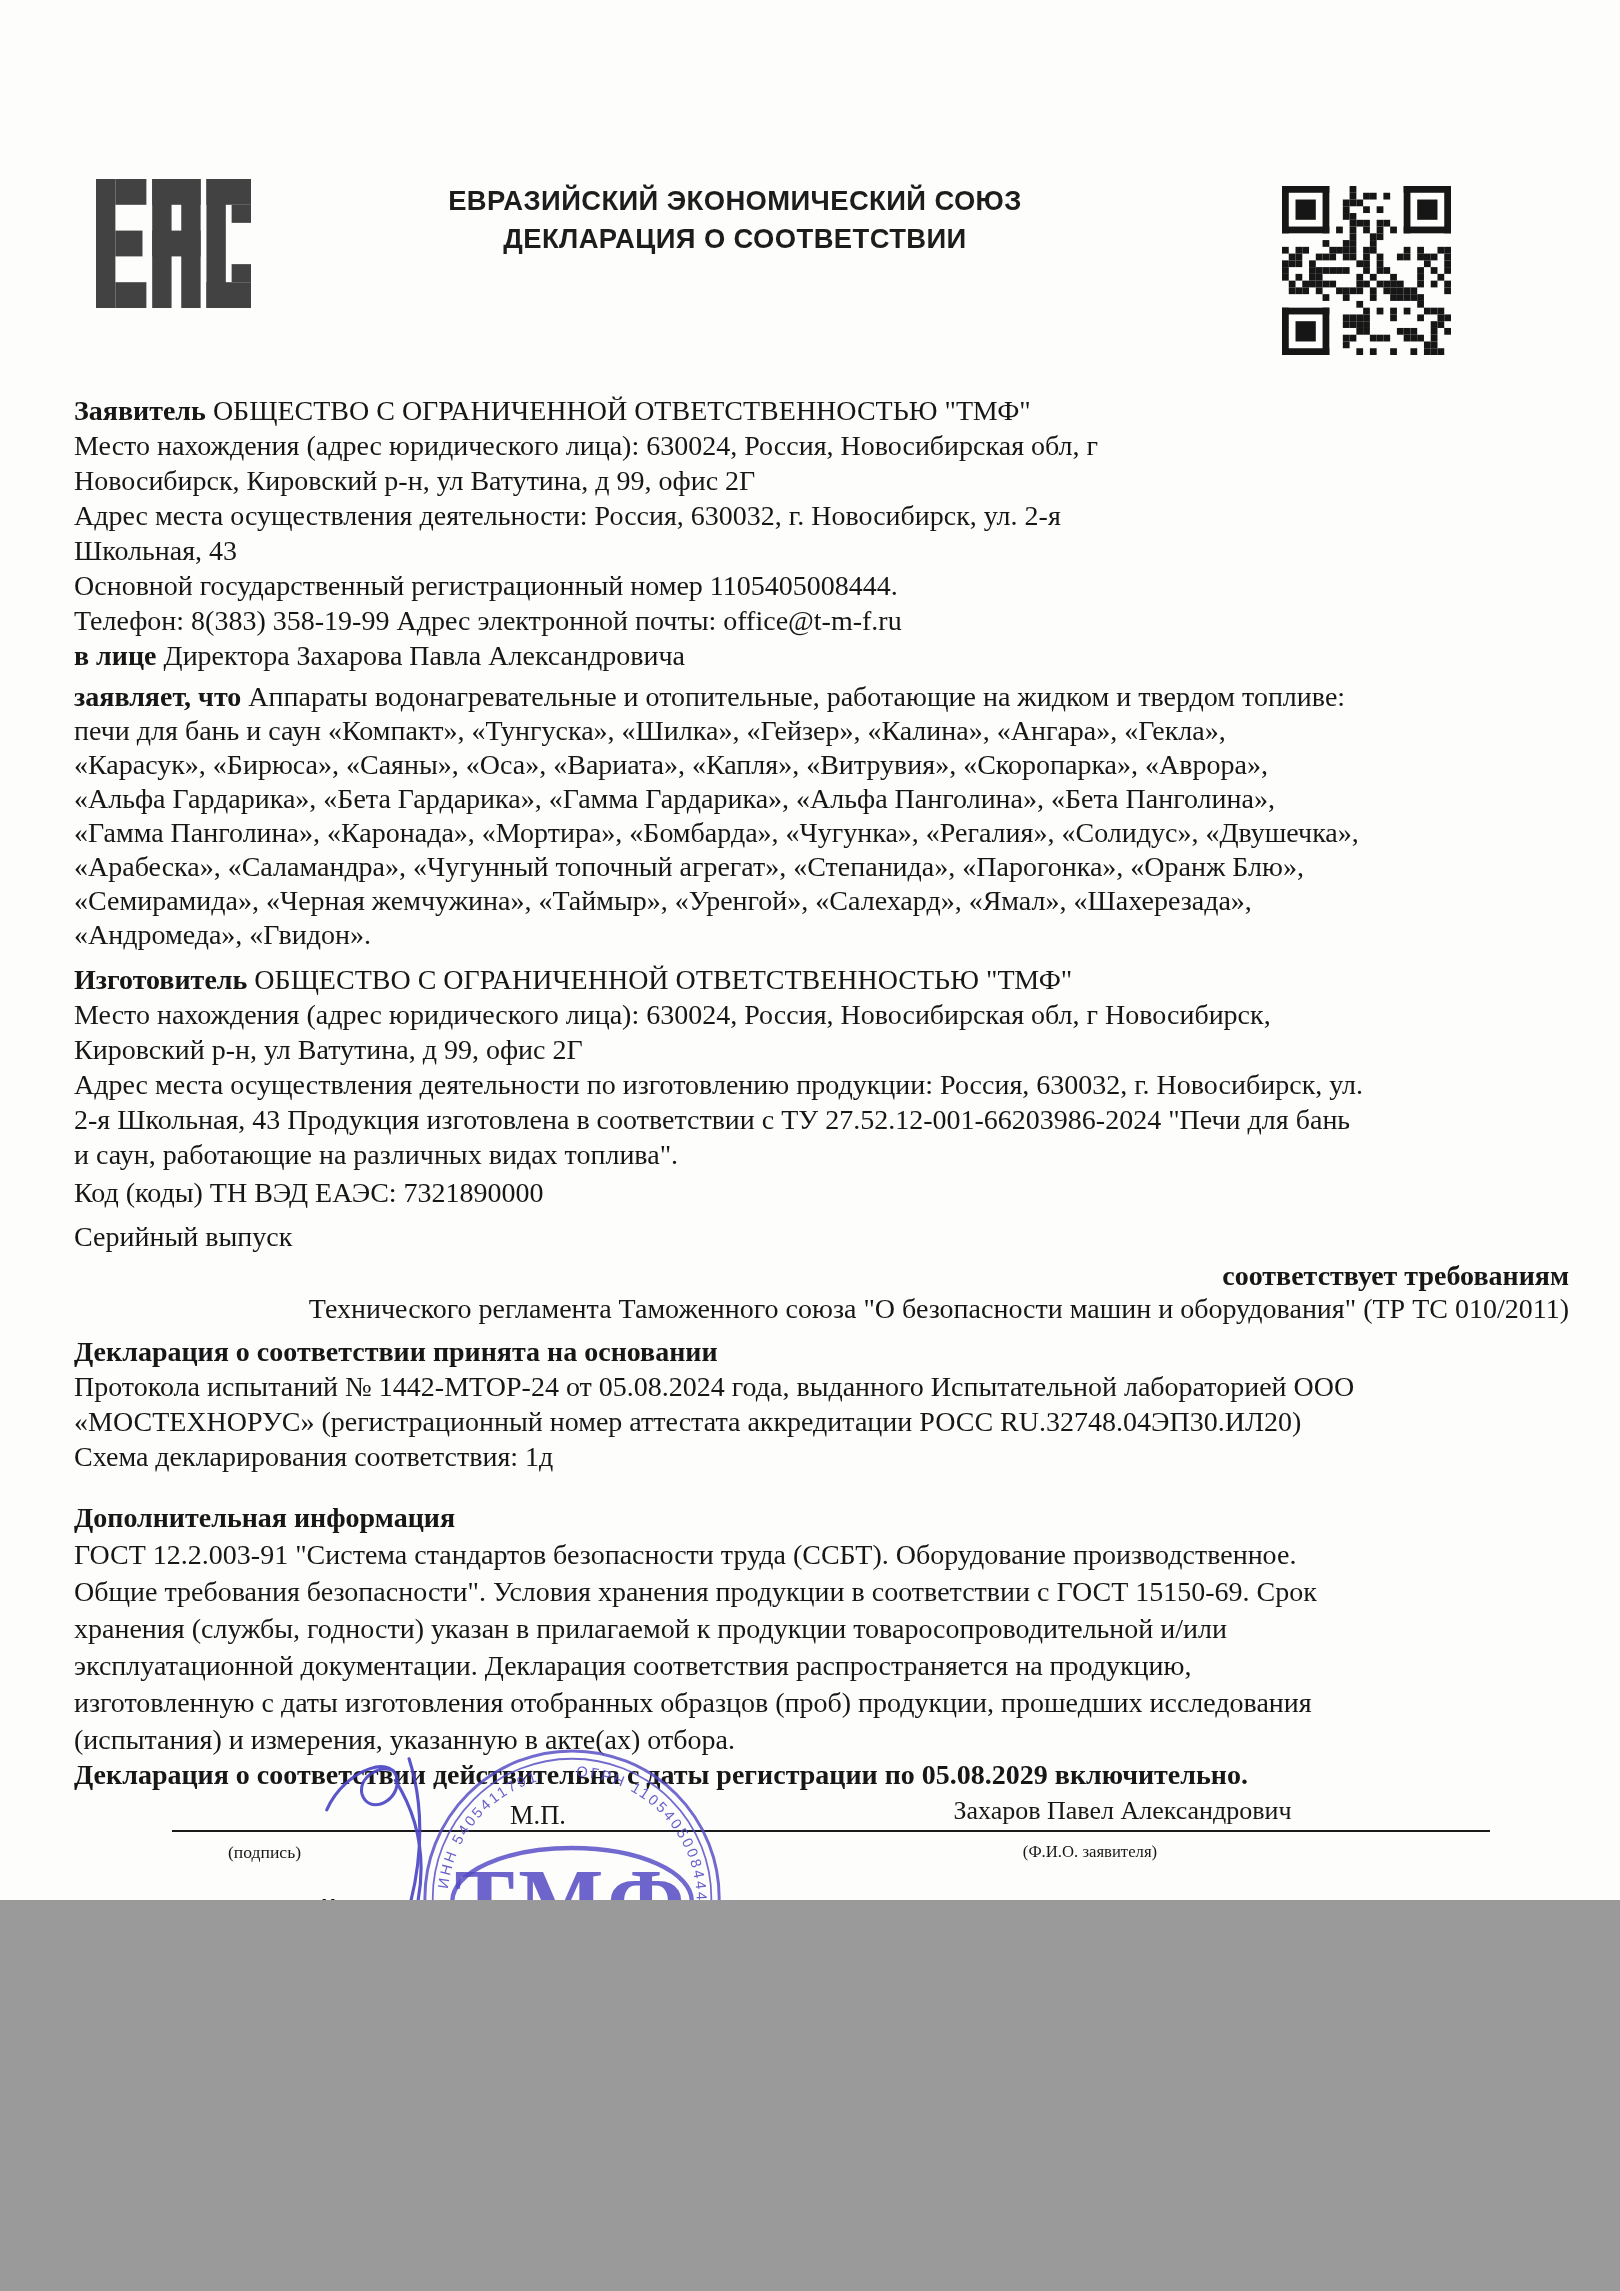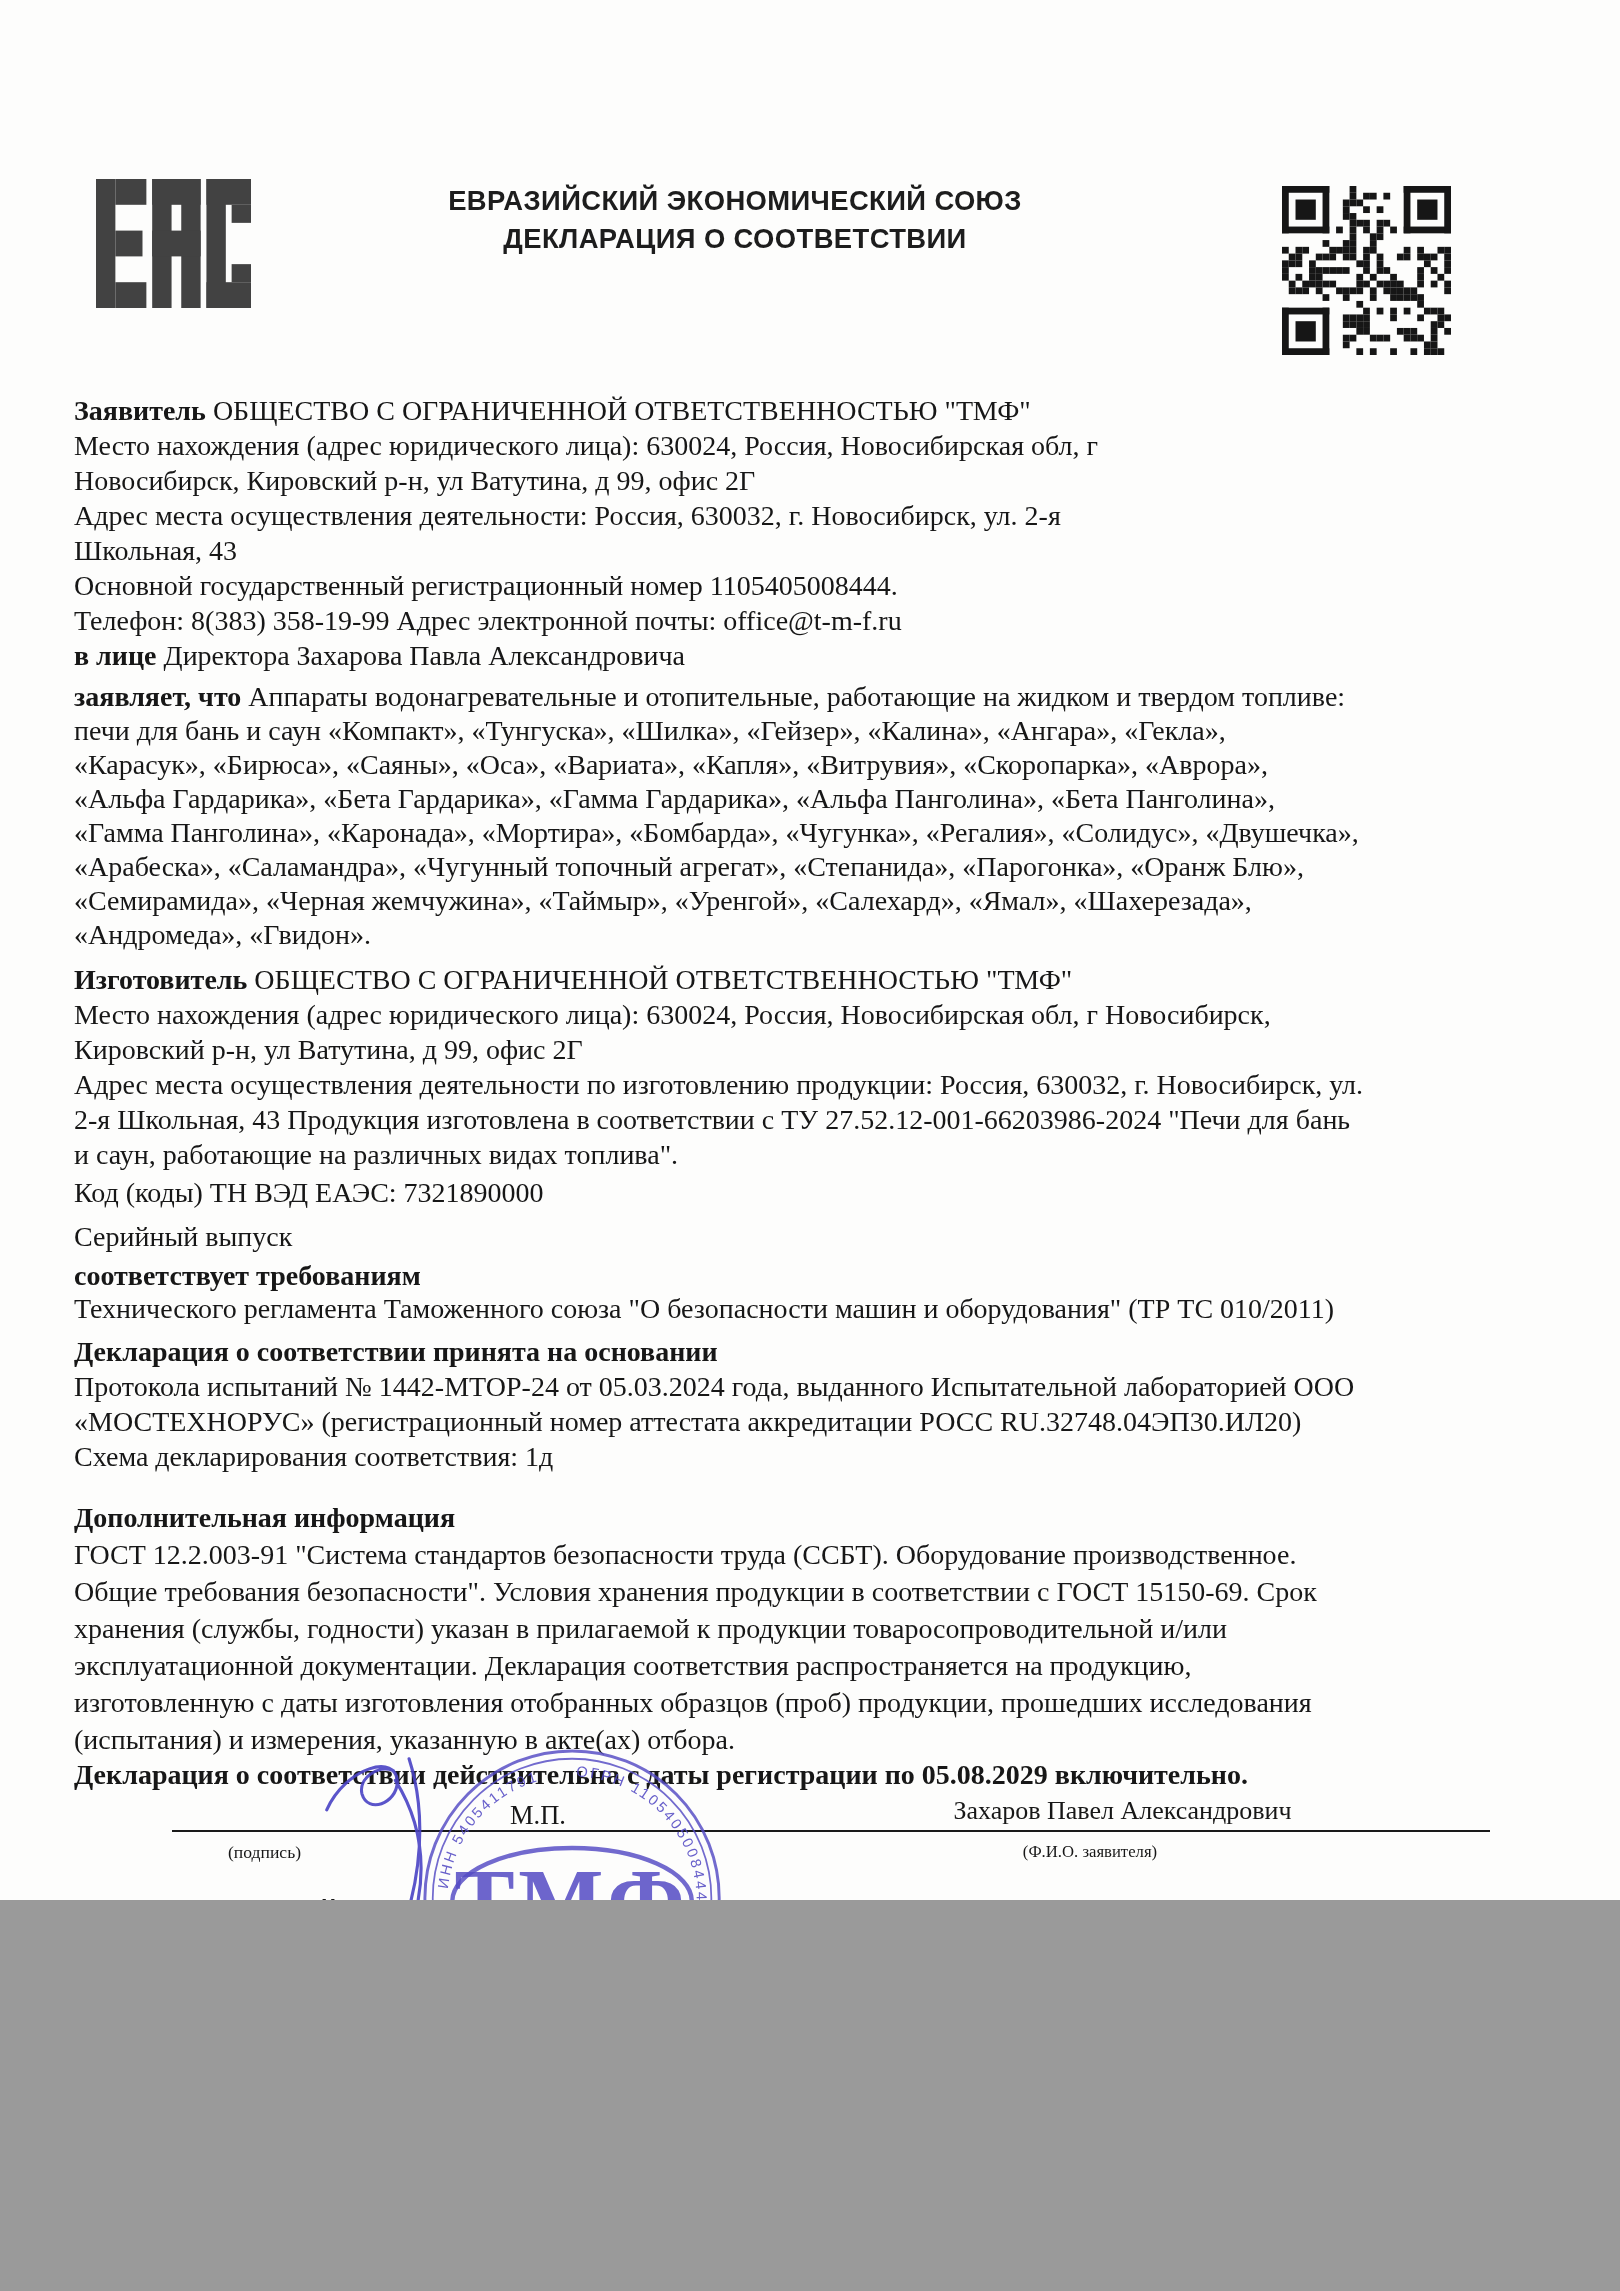--- a/index.html
+++ b/index.html
@@ -9,21 +9,21 @@
   .para{white-space:pre-line;font-size:28px;margin:0;}
   .b{font-weight:bold;}
   #title{left:382px;top:182px;width:706px;text-align:center;
          font-family:"Liberation Sans",sans-serif;font-weight:bold;font-size:27.4px;
          line-height:38px;letter-spacing:0.4px;color:#1d1d1d;}
   #applicant{left:74px;top:393px;width:1495px;line-height:35px;}
   #declares{left:74px;top:680px;width:1495px;line-height:34px;}
   #manufacturer{left:74px;top:962px;width:1495px;line-height:35px;}
   #code-line{left:74px;top:1175px;width:1495px;line-height:35px;}
   #serial-line{left:74px;top:1219px;width:1495px;line-height:35px;}
-  #compliance{left:74px;top:1259px;width:1495px;line-height:33px;}
+  #compliance{left:74px;top:1259px;width:1495px;line-height:33px;text-align:right;}
   #basis{left:74px;top:1334px;width:1495px;line-height:35px;}
   #additional{left:74px;top:1499px;width:1495px;line-height:37px;}
   #validity{left:74px;top:1757px;width:1495px;line-height:36px;font-weight:bold;}
   #mp{left:510px;top:1800px;font-size:26.5px;}
   #signer{left:814px;top:1796px;width:617px;text-align:center;font-size:26px;}
   #sigline{left:172px;top:1830px;width:1318px;border-top:2.9px solid #1a1a1a;height:0;}
   #cap-sign{left:228px;top:1842px;width:157px;text-align:left;font-size:17.6px;}
   #cap-name{left:943px;top:1842px;width:294px;text-align:center;font-size:16.7px;}
   #regnum{left:74px;top:1892px;width:1495px;font-weight:bold;font-size:32px;}
   #regdate{left:74px;top:1946px;width:1495px;font-weight:bold;font-size:26.5px;}
@@ -290,21 +290,21 @@
   <div id="code-line" class="abs para">Код (коды) ТН ВЭД ЕАЭС: 7321890000</div>
   <div id="serial-line" class="abs para">Серийный выпуск</div>
 
   <div id="compliance" class="abs">
     <div class="para b">соответствует требованиям</div>
     <div class="para">Технического регламента Таможенного союза "О безопасности машин и оборудования" (ТР ТС 010/2011)</div>
   </div>
 
   <div id="basis" class="abs">
     <div class="para b">Декларация о соответствии принята на основании</div>
-    <div class="para">Протокола испытаний № 1442-МТОР-24 от 05.03.2024 года, выданного Испытательной лабораторией ООО
+    <div class="para">Протокола испытаний № 1442-МТОР-24 от 05.08.2024 года, выданного Испытательной лабораторией ООО
 «МОСТЕХНОРУС» (регистрационный номер аттестата аккредитации РОСС RU.32748.04ЭП30.ИЛ20)
 Схема декларирования соответствия: 1д</div>
   </div>
 
   <div id="additional" class="abs">
     <div class="para b">Дополнительная информация</div>
     <div class="para">ГОСТ 12.2.003-91 "Система стандартов безопасности труда (ССБТ). Оборудование производственное.
 Общие требования безопасности". Условия хранения продукции в соответствии с ГОСТ 15150-69. Срок
 хранения (службы, годности) указан в прилагаемой к продукции товаросопроводительной и/или
 эксплуатационной документации. Декларация соответствия распространяется на продукцию,

